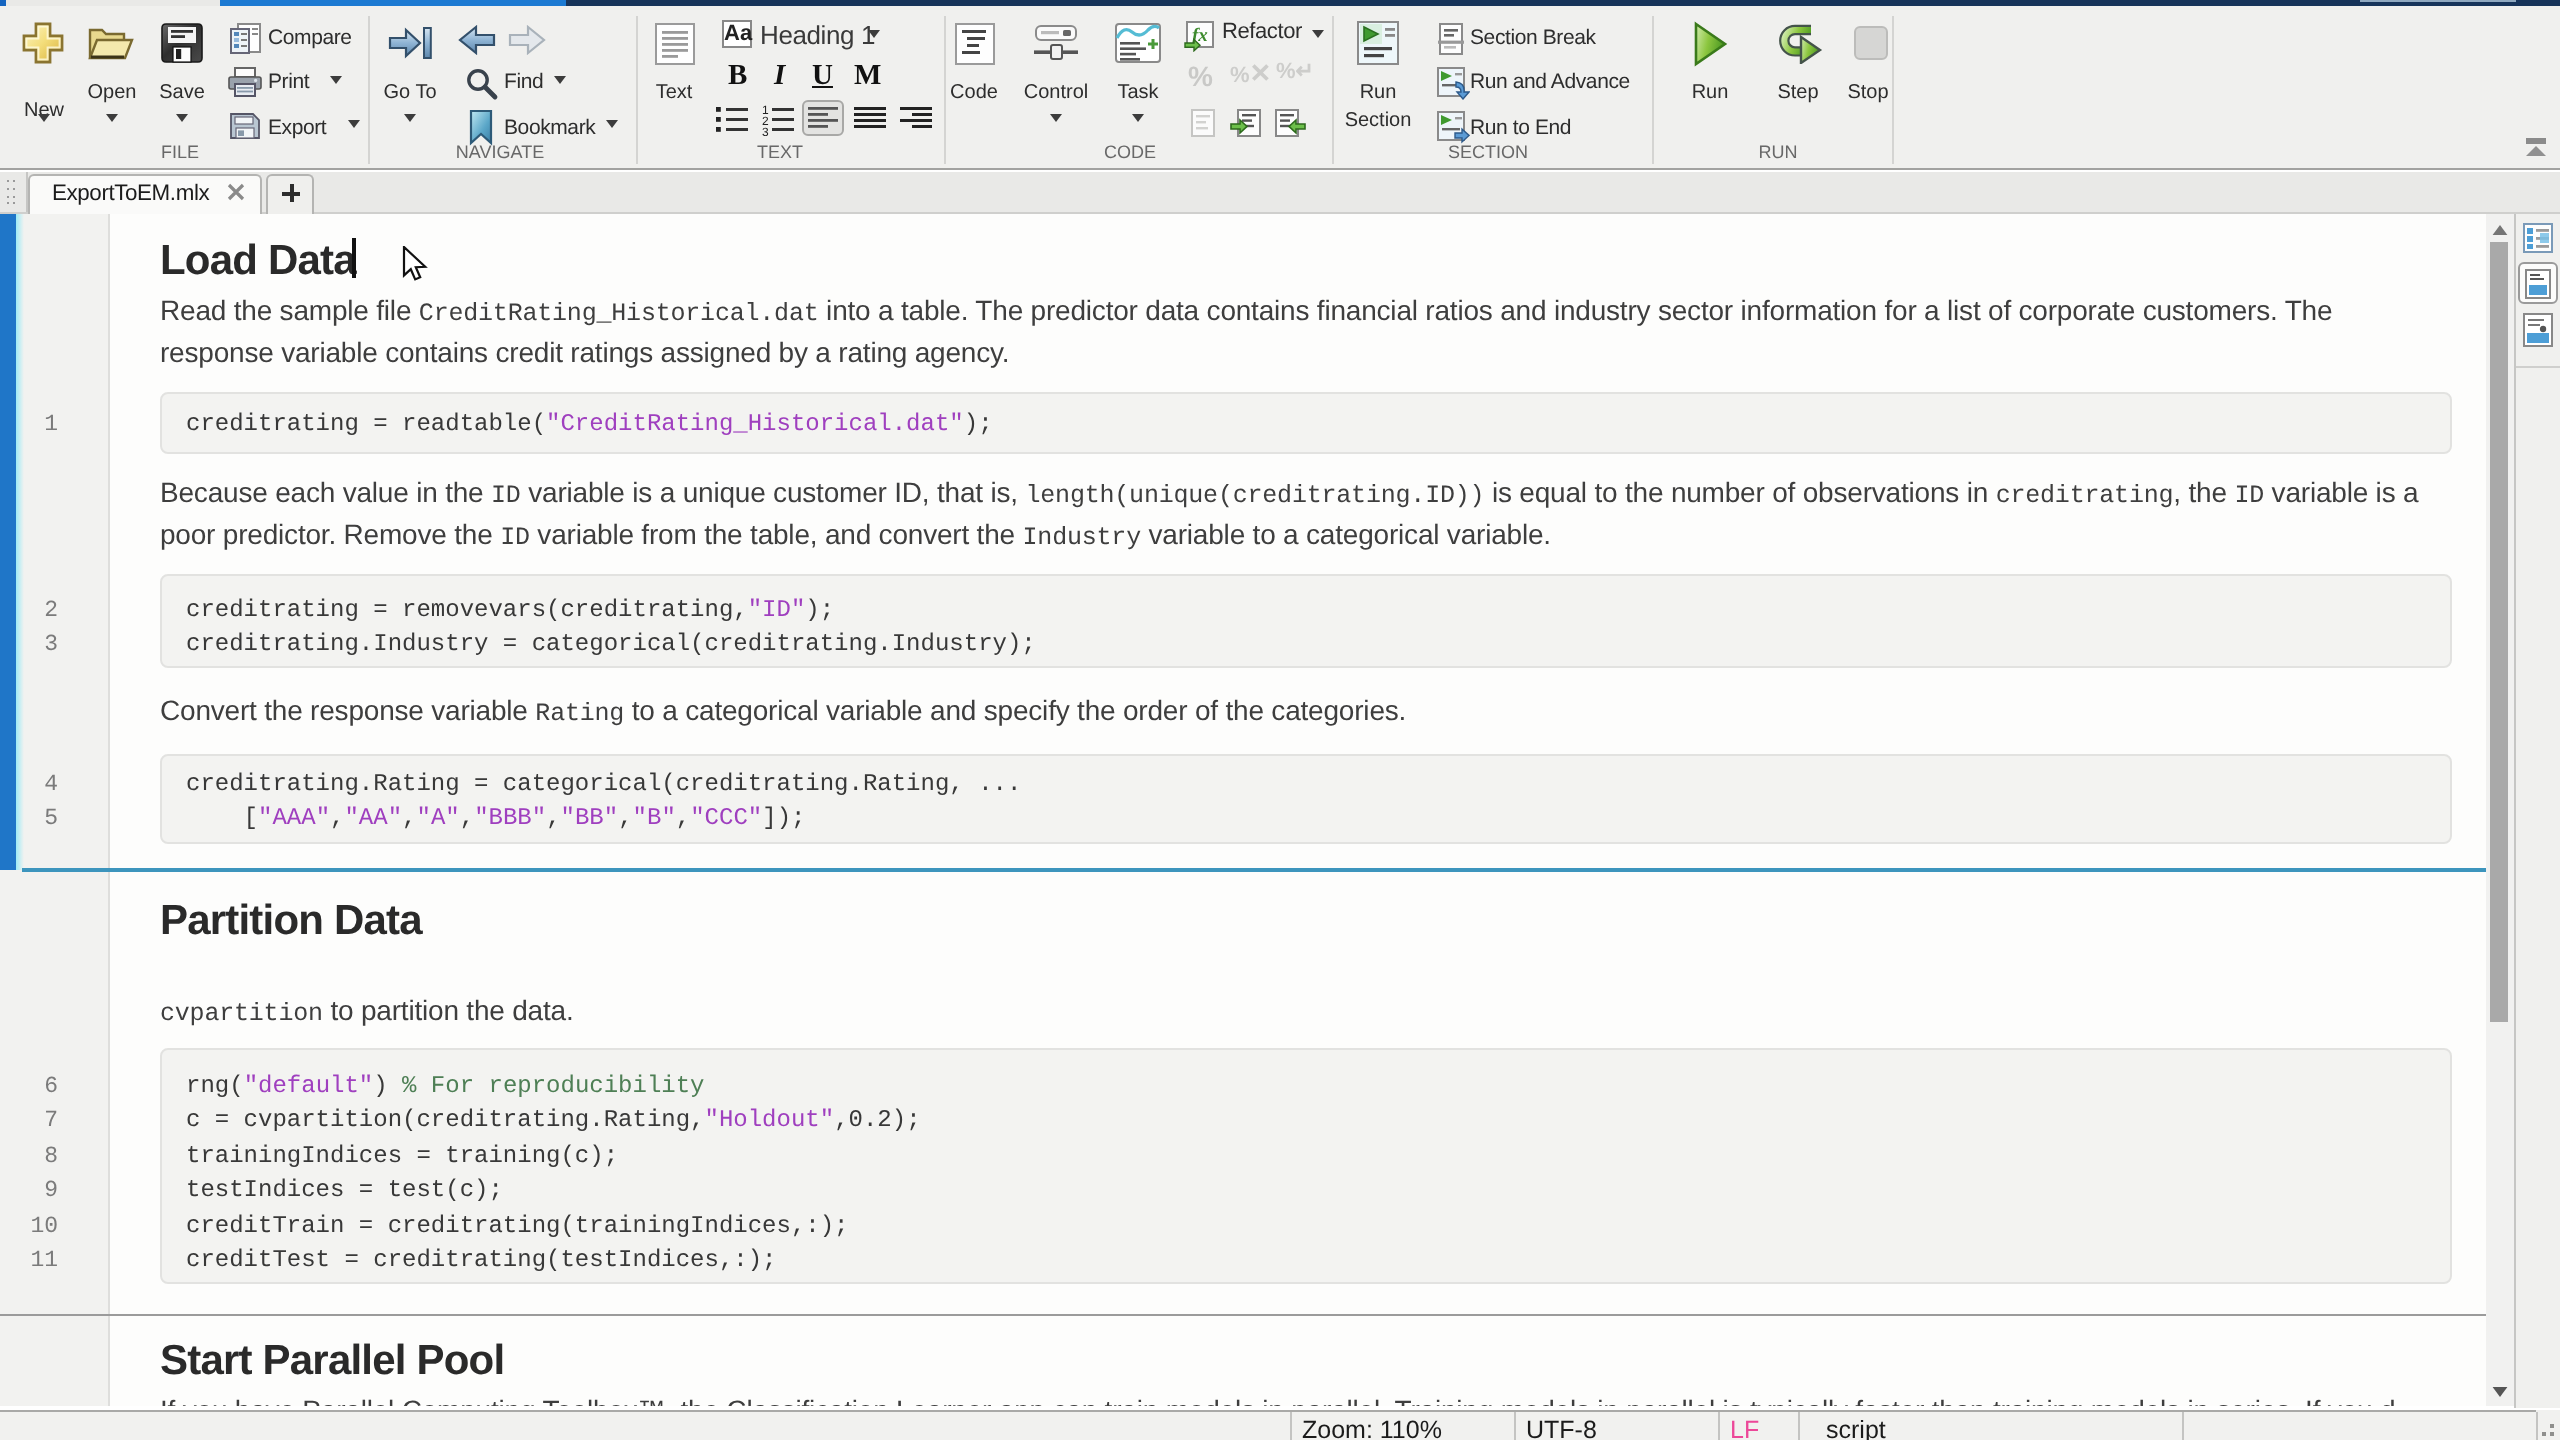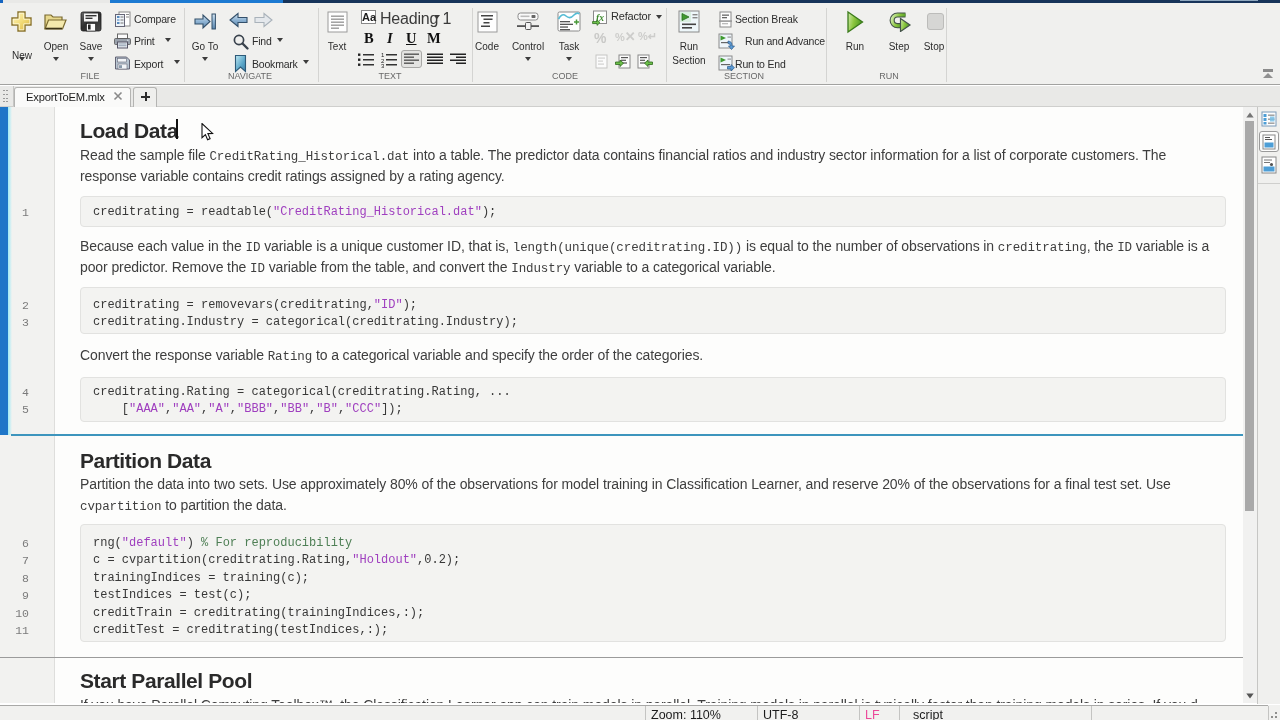--- a/index.html
+++ b/index.html
@@ -66,26 +66,26 @@
 
 <div class="slbl" style="left:134px;top:14.3px;">Compare</div>
 <div class="slbl" style="left:134px;top:36.4px;">Print</div>
 <div class="darr" style="left:165px;top:37.5px;"></div>
 <div class="slbl" style="left:134px;top:58.5px;">Export</div>
 <div class="darr" style="left:174px;top:59.5px;"></div>
 <div class="slbl" style="left:252px;top:36.4px;">Find</div>
 <div class="darr" style="left:277px;top:37.5px;"></div>
 <div class="slbl" style="left:252px;top:58.5px;">Bookmark</div>
 <div class="darr" style="left:303px;top:59.5px;"></div>
-<div class="slbl" style="left:380px;top:11.3px;color:#3a3a3a;font-size:16px;">Heading 1</div>
+<div class="slbl" style="left:380px;top:11.3px;color:#3a3a3a;font-size:13px;">Heading 1</div>
 <div class="darr" style="left:434px;top:15px;"></div>
 <div class="slbl" style="left:611px;top:11.3px;font-size:11px;">Refactor</div>
 <div class="darr" style="left:656px;top:15px;"></div>
 <div class="slbl" style="left:735px;top:14.3px;">Section Break</div>
-<div class="slbl" style="left:735px;top:36.4px;margin-left:10px;">Run and Advance</div>
+<div class="slbl" style="left:735px;top:36.4px;">Run and Advance</div>
 <div class="slbl" style="left:735px;top:58.5px;">Run to End</div>
 
 <div class="abs" style="left:1263px;top:69px;width:10px;height:2.5px;background:#8b8b8b;"></div>
 <div class="abs" style="left:1263px;top:73px;width:0;height:0;border:5px solid transparent;border-bottom:5px solid #909090;border-top:none;"></div>
 
 <div class="abs" style="left:0;top:86px;width:1280px;height:21px;background:#e9e9e7;border-bottom:1px solid #cfcfcd;box-sizing:border-box;"></div>
 <div class="abs" style="left:13px;top:86px;width:1px;height:20px;background:#c6c6c4;"></div>
 
 <div class="abs" style="left:3px;top:89px;width:5px;height:13px;background:
 radial-gradient(circle 1px at 1px 1.5px,#9a9a9a 70%,transparent 72%),
@@ -147,21 +147,20 @@
 
   <div class="code" style="left:93px;top:191.5px;">creditrating = removevars(creditrating,<span class="st">"ID"</span>);</div>
   <div class="code" style="left:93px;top:209px;">creditrating.Industry = categorical(creditrating.Industry);</div>
 
   <div class="txt" style="left:80px;top:240.5px;">Convert the response variable <span class="m">Rating</span> to a categorical variable and specify the order of the categories.</div>
 
   <div class="code" style="left:93px;top:278.5px;">creditrating.Rating = categorical(creditrating.Rating, ...</div>
   <div class="code" style="left:93px;top:296px;">    [<span class="st">"AAA"</span>,<span class="st">"AA"</span>,<span class="st">"A"</span>,<span class="st">"BBB"</span>,<span class="st">"BB"</span>,<span class="st">"B"</span>,<span class="st">"CCC"</span>]);</div>
 
   <div class="h1" style="left:80px;top:342.6px;">Partition Data</div>
-  <div class="txt" style="left:80px;top:369.5px;">Partition the data into two sets. Use approximately 80% of the observations for model training in Classification Learner, and reserve 20% of the observations for a final test set. Use</div>
   <div class="txt" style="left:80px;top:390.5px;"><span class="m">cvpartition</span> to partition the data.</div>
 
   <div class="code" style="left:93px;top:429.5px;">rng(<span class="st">"default"</span>) <span class="cm">% For reproducibility</span></div>
   <div class="code" style="left:93px;top:447px;">c = cvpartition(creditrating.Rating,<span class="st">"Holdout"</span>,0.2);</div>
   <div class="code" style="left:93px;top:464.5px;">trainingIndices = training(c);</div>
   <div class="code" style="left:93px;top:482px;">testIndices = test(c);</div>
   <div class="code" style="left:93px;top:499.5px;">creditTrain = creditrating(trainingIndices,:);</div>
   <div class="code" style="left:93px;top:517px;">creditTest = creditrating(testIndices,:);</div>
 
   <div class="h1" style="left:80px;top:563.2px;">Start Parallel Pool</div>

